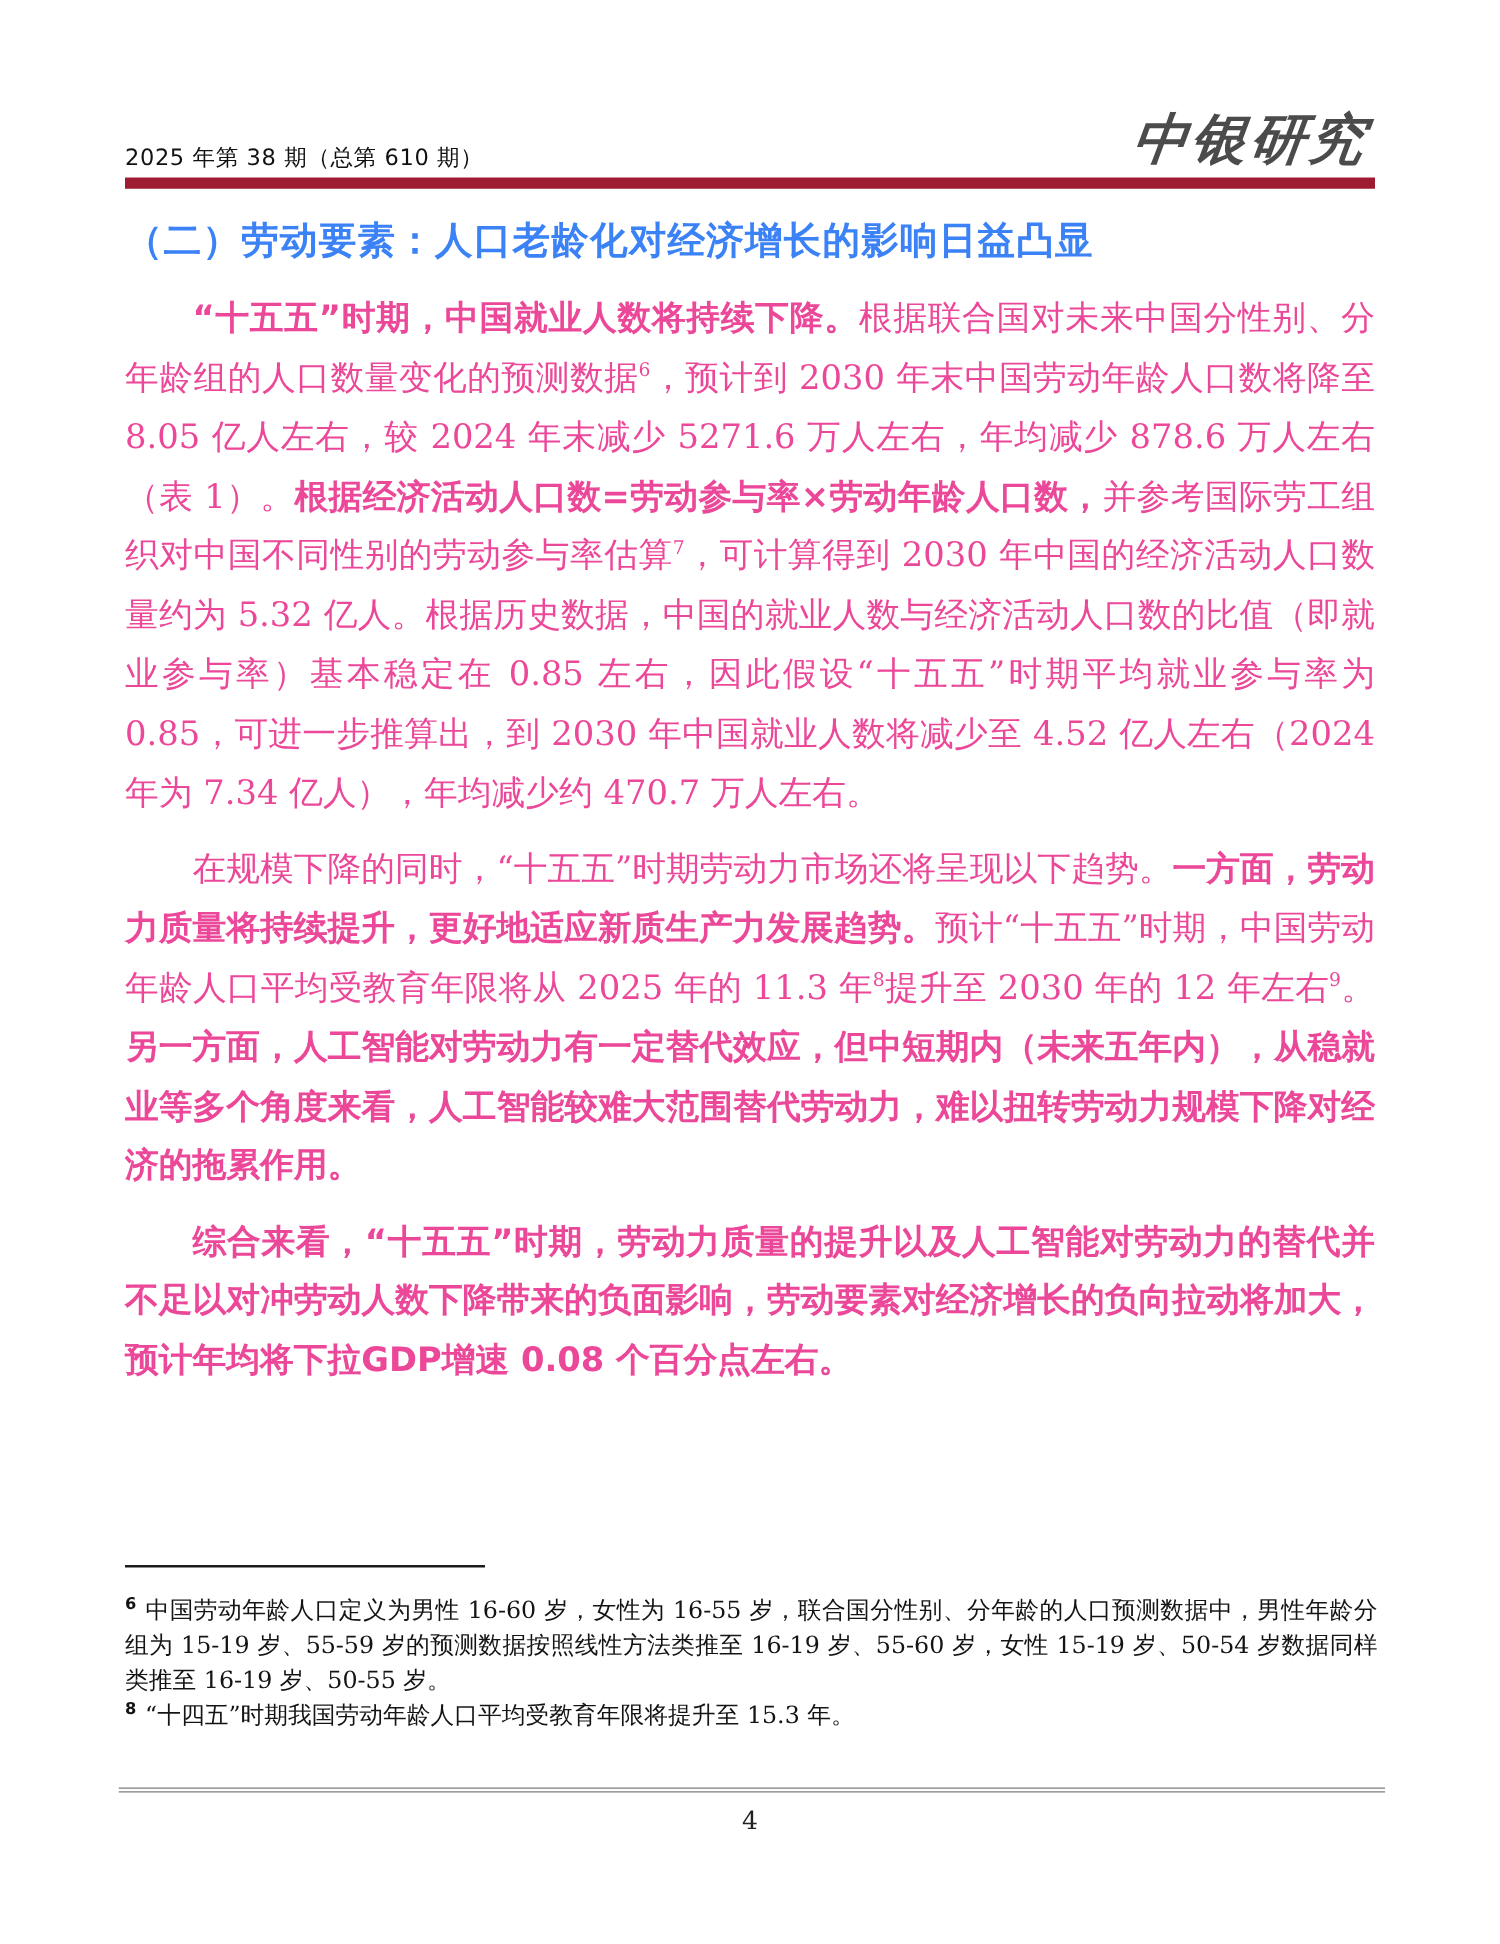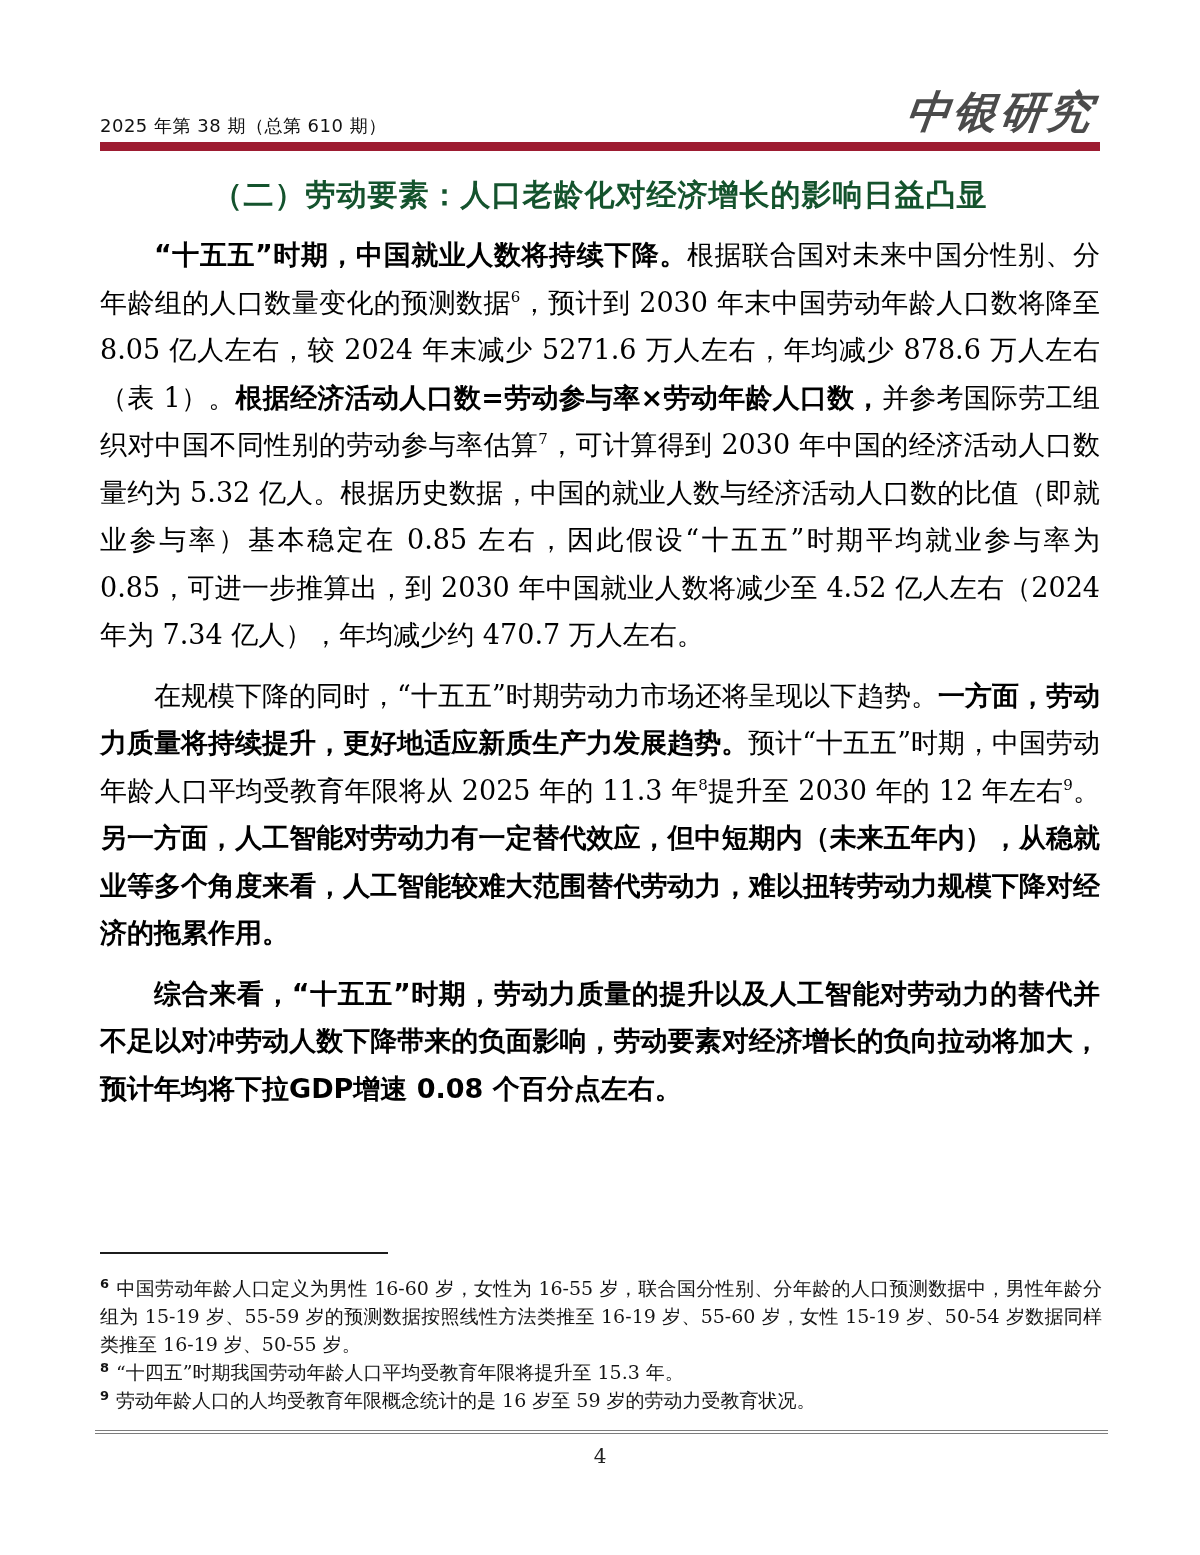--- a/index.html
+++ b/index.html
@@ -13,29 +13,29 @@
   .header{display:flex;justify-content:space-between;align-items:flex-end;height:140px;}
   .issue{font-family:"DejaVu Sans", sans-serif;font-size:18px;letter-spacing:.5px;padding-bottom:2px;color:#111;}
   .logo{
     font-family:"DejaVu Serif", serif;font-style:italic;font-weight:bold;
     font-size:44px;color:#4b4b4b;transform:skewX(-7deg);letter-spacing:3px;
     line-height:1;padding:0 6px 6px 0;
   }
   .red-rule{height:9px;margin-top:2px;background:#9d1c31;}
   
   .title{
-    margin:24px 0 0;text-align:center;
-    font-family:Liberation Sans, sans-serif;font-weight:700;
-    font-size:30px;line-height:40px;letter-spacing:1px;color:#14532d;
+    margin:24px 0 0;text-align:left;
+    font-family:Liberation Mono, monospace;font-weight:700;
+    font-size:30px;line-height:40px;letter-spacing:1px;color:#3b82f6;
   }
   
   .paras{margin-top:16px;}
   .para{
     margin:13px 0 0;font-size:27px;line-height:47.5px;
-    text-align:justify;text-indent:2em;color:#000000;
+    text-align:justify;text-indent:2em;color:#ec4899;
   }
   .para .r{font-family:"DejaVu Serif", serif;font-weight:400;}
   .para .b{font-family:"DejaVu Sans", sans-serif;font-weight:700;}
   sup.fnref{
     font-family:"DejaVu Serif", serif;font-size:15px;line-height:0;
     vertical-align:super;
   }
   
   .fn-area{position:absolute;top:1252px;left:100px;right:98px;}
   .fn-sep{width:288px;height:0;border-top:2px solid #1c1c1c;}
@@ -73,20 +73,19 @@
       <p class="para"><span class="b">“十五五”时期，中国就业人数将持续下降。</span><span class="r">根据联合国对未来中国分性别、分年龄组的人口数量变化的预测数据</span><sup class="fnref">6</sup><span class="r">，预计到 2030 年末中国劳动年龄人口数将降至 8.05 亿人左右，较 2024 年末减少 5271.6 万人左右，年均减少 878.6 万人左右（表 1）。</span><span class="b">根据经济活动人口数=劳动参与率×劳动年龄人口数，</span><span class="r">并参考国际劳工组织对中国不同性别的劳动参与率估算</span><sup class="fnref">7</sup><span class="r">，可计算得到 2030 年中国的经济活动人口数量约为 5.32 亿人。根据历史数据，中国的就业人数与经济活动人口数的比值（即就业参与率）基本稳定在 0.85 左右，因此假设“十五五”时期平均就业参与率为 0.85，可进一步推算出，到 2030 年中国就业人数将减少至 4.52 亿人左右（2024 年为 7.34 亿人），年均减少约 470.7 万人左右。</span></p>
       <p class="para"><span class="r">在规模下降的同时，“十五五”时期劳动力市场还将呈现以下趋势。</span><span class="b">一方面，劳动力质量将持续提升，更好地适应新质生产力发展趋势。</span><span class="r">预计“十五五”时期，中国劳动年龄人口平均受教育年限将从 2025 年的 11.3 年</span><sup class="fnref">8</sup><span class="r">提升至 2030 年的 12 年左右</span><sup class="fnref">9</sup><span class="r">。</span><span class="b">另一方面，人工智能对劳动力有一定替代效应，但中短期内（未来五年内），从稳就业等多个角度来看，人工智能较难大范围替代劳动力，难以扭转劳动力规模下降对经济的拖累作用。</span></p>
       <p class="para"><span class="b">综合来看，“十五五”时期，劳动力质量的提升以及人工智能对劳动力的替代并不足以对冲劳动人数下降带来的负面影响，劳动要素对经济增长的负向拉动将加大，预计年均将下拉GDP增速 0.08 个百分点左右。</span></p>
     </div>
 
   <div class="fn-area">
     <div class="fn-sep"></div>
     <div class="fn-list">
         <div class="fn"><sup class="fnm">6</sup><span>中国劳动年龄人口定义为男性 16-60 岁，女性为 16-55 岁，联合国分性别、分年龄的人口预测数据中，男性年龄分组为 15-19 岁、55-59 岁的预测数据按照线性方法类推至 16-19 岁、55-60 岁，女性 15-19 岁、50-54 岁数据同样类推至 16-19 岁、50-55 岁。</span></div>
         <div class="fn"><sup class="fnm">8</sup><span>“十四五”时期我国劳动年龄人口平均受教育年限将提升至 15.3 年。</span></div>
-        <div class="fn"><sup class="fnm">9</sup><span>劳动年龄人口的人均受教育年限概念统计的是 16 岁至 59 岁的劳动力受教育状况。</span></div>
       </div>
   </div>
 
   <div class="bottom-rule"></div>
   <div class="page-num">4</div>
 
 </div>
 
 </body></html>

